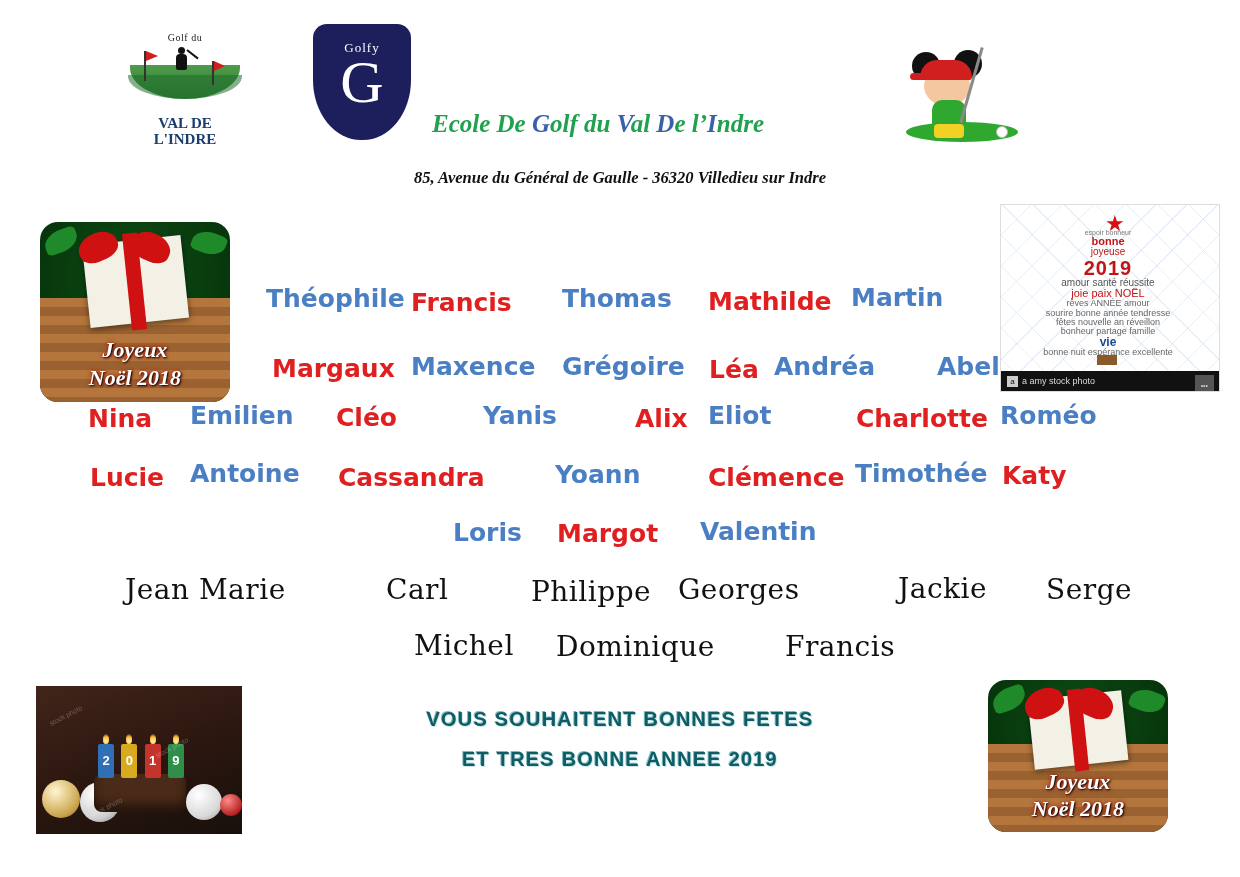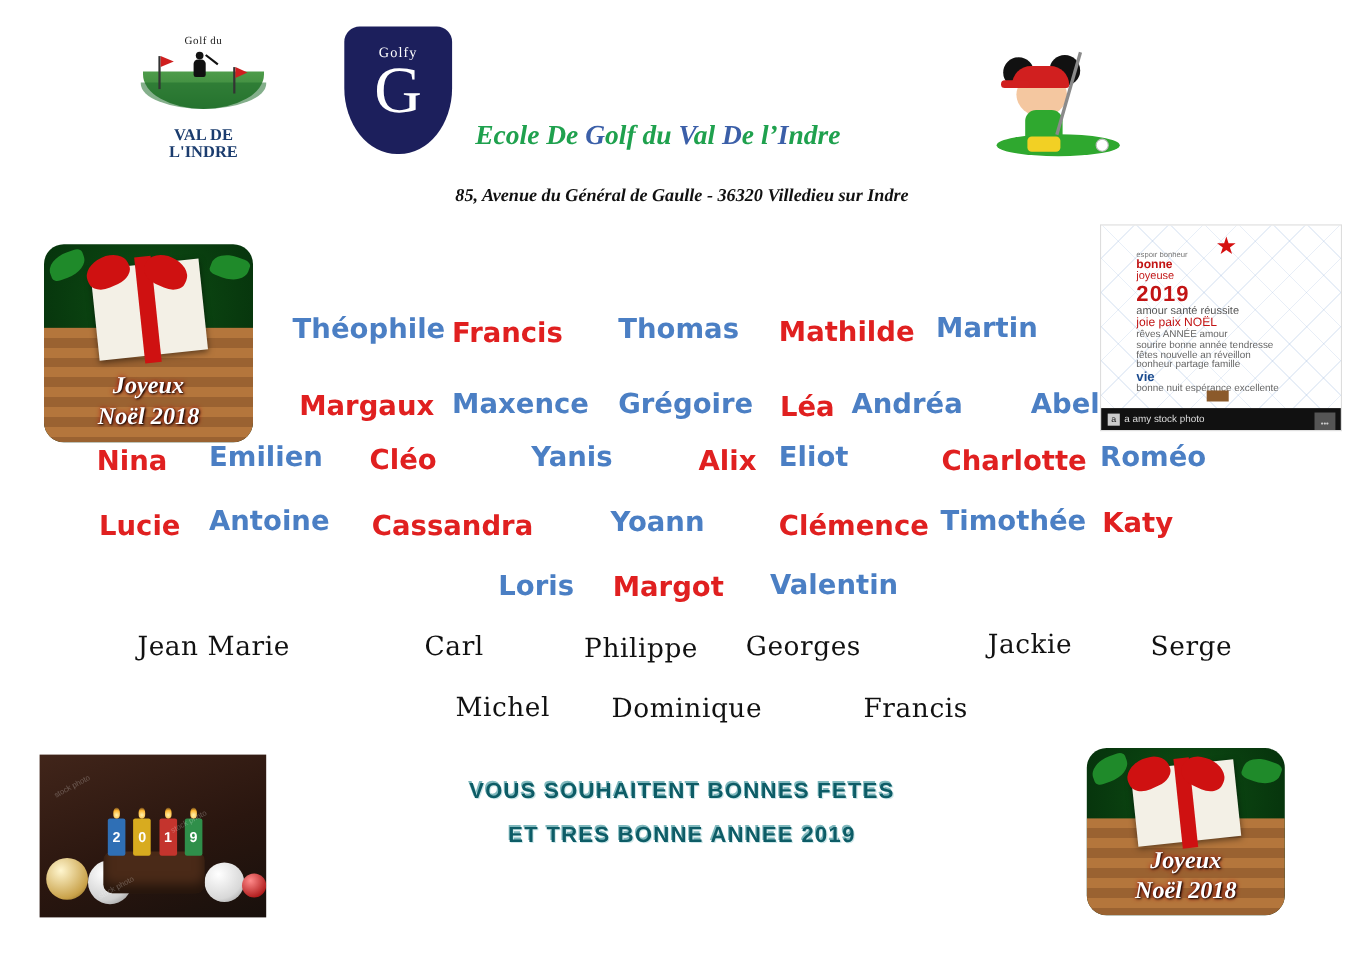--- a/index.html
+++ b/index.html
@@ -372,21 +372,21 @@
     position: absolute;
     left: 104px; top: 8px;
     color: #d51010;
     font-size: 22px;
     line-height: 1;
   }
   .wc-tree {
     position: absolute;
     left: 32px; top: 24px;
     width: 150px; height: 128px;
-    text-align: left;
+    text-align: center;
     overflow: hidden;
   }
   .wc-line {
     font-family: "Liberation Sans", sans-serif;
     line-height: 1.02;
     white-space: nowrap;
     color: #777;
   }
   .wc-l1 { font-size: 7px; }
   .wc-l2 { font-size: 11px; font-weight: bold; color: #c21414; }
@@ -508,21 +508,21 @@
     font-family: "DejaVu Sans", sans-serif;
   }
   .kid {
     font-size: 25px;
     font-weight: bold;
   }
   .kid.blue { color: #4b7fc4; }
   .kid.red  { color: #e02020; }
   .adult {
     font-family: "DejaVu Serif", serif;
-    font-size: 24px;
+    font-size: 28px;
     color: #111111;
     letter-spacing: .5px;
   }
 
   
   .wish {
     position: absolute;
     width: 1240px;
     text-align: center;
     font-family: "Liberation Sans", sans-serif;

